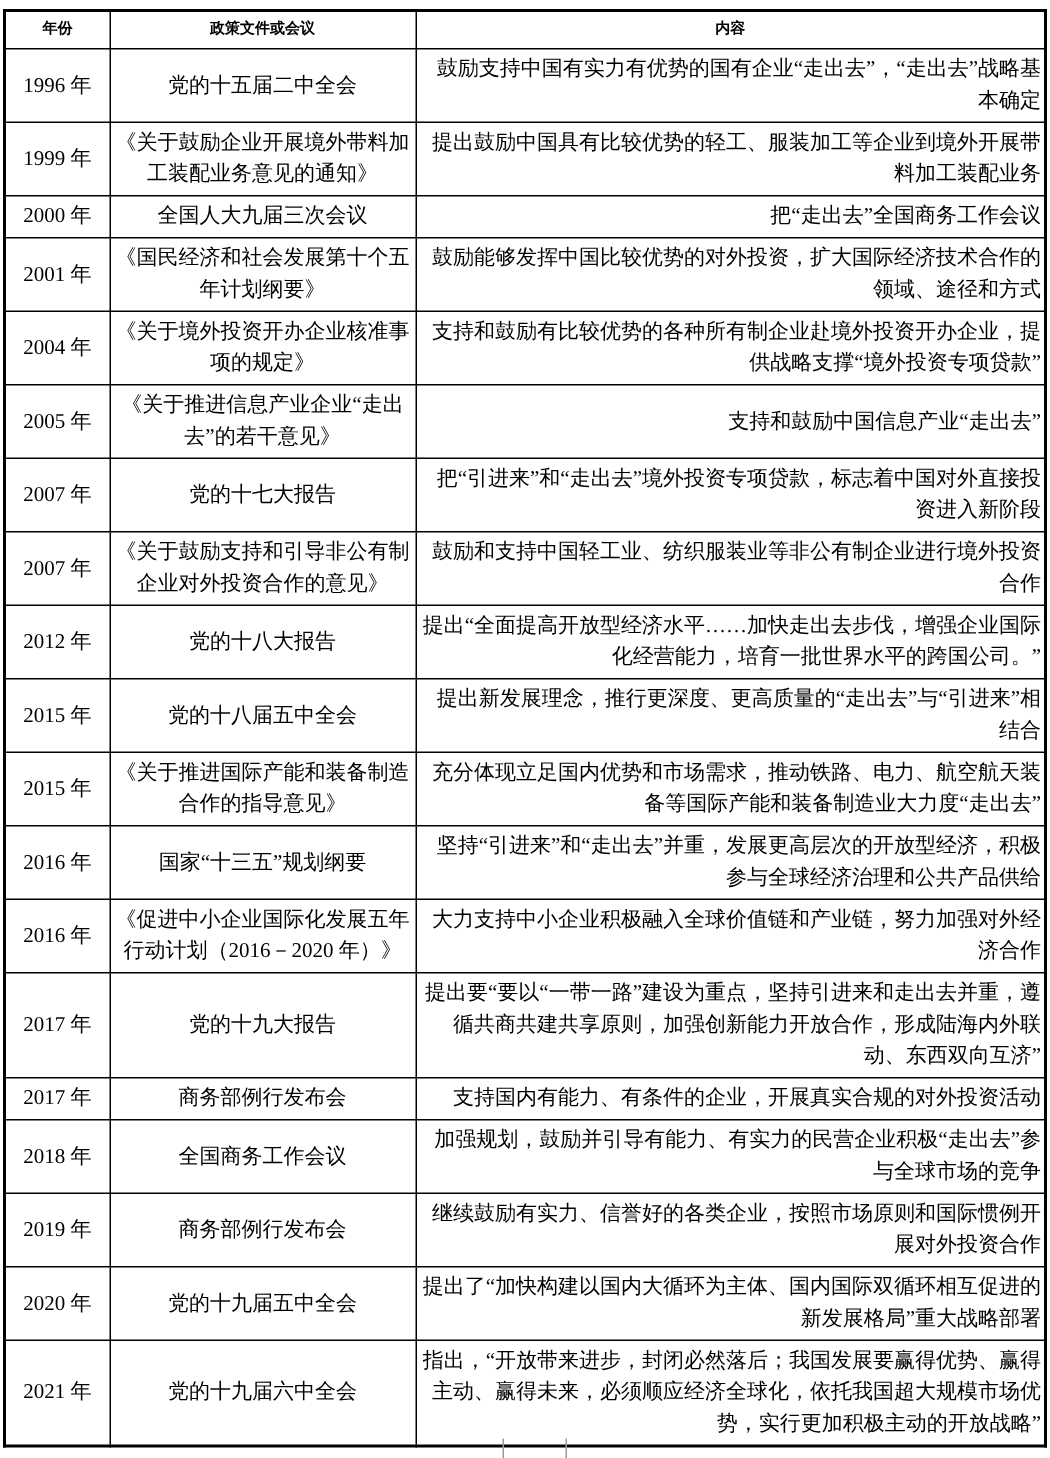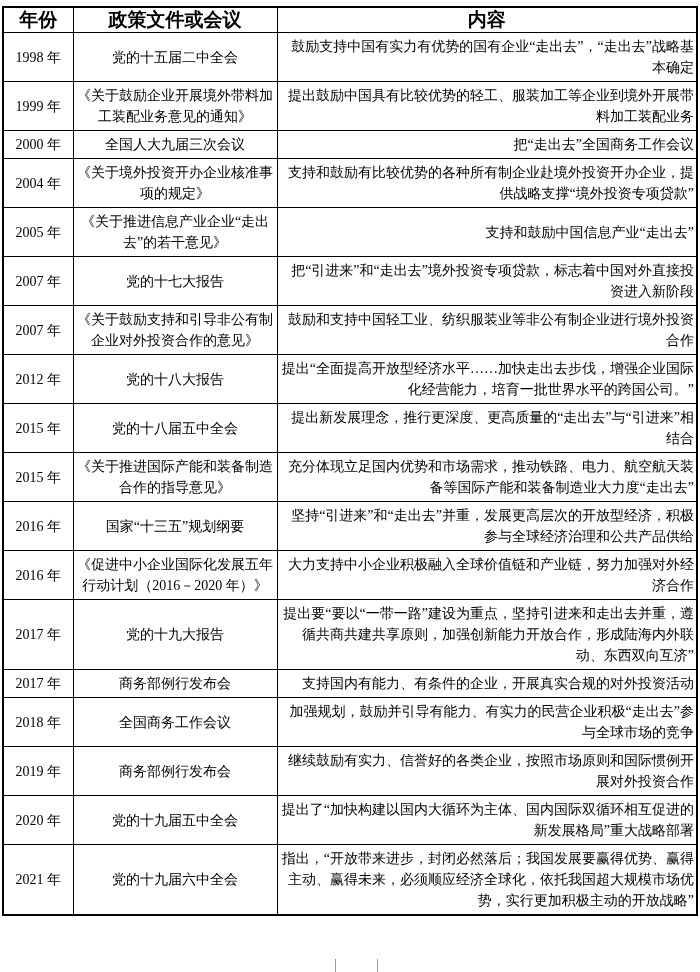--- a/index.html
+++ b/index.html
@@ -27,21 +27,21 @@
   th, td {
     border: 1px solid #000000;
     font-size: 14px;
     line-height: 21px;
     vertical-align: middle;
     padding: 3px 3px;
     word-break: break-all;
   }
   th {
     font-weight: bold;
-    font-size: 19px;
+    font-size: 10px;
     line-height: 20px;
     padding: 2px 2px;
     text-align: center;
   }
   td.year, td.policy { text-align: center; }
   td.content { text-align: right; padding-left: 4px; padding-right: 2px; }
   .artifact {
     position: absolute;
     left: 335px; top: 959px;
     width: 43px; height: 14px;
@@ -60,33 +60,38 @@
   </colgroup>
   <thead>
     <tr>
       <th>年份</th>
       <th>政策文件或会议</th>
       <th>内容</th>
     </tr>
   </thead>
   <tbody>
       <tr>
-        <td class="year">1998 年</td>
+        <td class="year">1996 年</td>
         <td class="policy">党的十五届二中全会</td>
         <td class="content">鼓励支持中国有实力有优势的国有企业“走出去”，“走出去”战略基本确定</td>
       </tr>
       <tr>
         <td class="year">1999 年</td>
         <td class="policy">《关于鼓励企业开展境外带料加工装配业务意见的通知》</td>
         <td class="content">提出鼓励中国具有比较优势的轻工、服装加工等企业到境外开展带料加工装配业务</td>
       </tr>
       <tr>
         <td class="year">2000 年</td>
         <td class="policy">全国人大九届三次会议</td>
         <td class="content">把“走出去”全国商务工作会议</td>
+      </tr>
+      <tr>
+        <td class="year">2001 年</td>
+        <td class="policy">《国民经济和社会发展第十个五年计划纲要》</td>
+        <td class="content">鼓励能够发挥中国比较优势的对外投资，扩大国际经济技术合作的领域、途径和方式</td>
       </tr>
       <tr>
         <td class="year">2004 年</td>
         <td class="policy">《关于境外投资开办企业核准事项的规定》</td>
         <td class="content">支持和鼓励有比较优势的各种所有制企业赴境外投资开办企业，提供战略支撑“境外投资专项贷款”</td>
       </tr>
       <tr>
         <td class="year">2005 年</td>
         <td class="policy">《关于推进信息产业企业“走出去”的若干意见》</td>
         <td class="content">支持和鼓励中国信息产业“走出去”</td>

